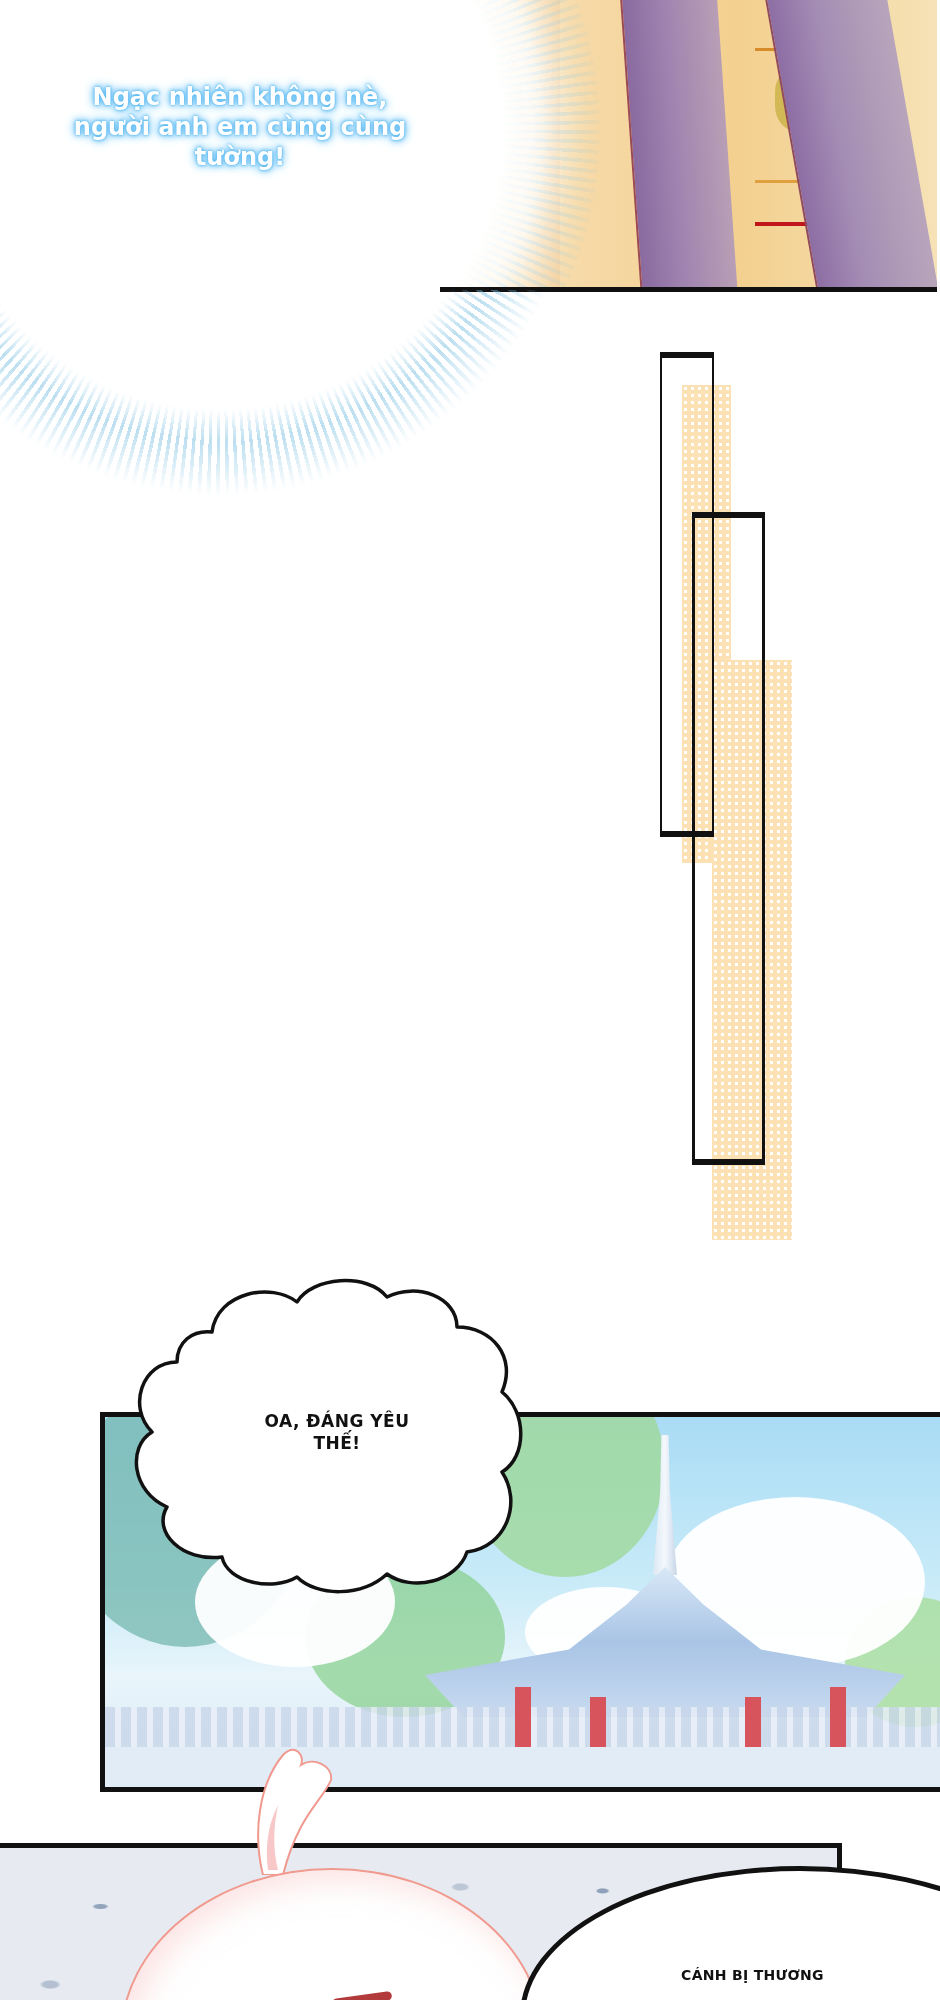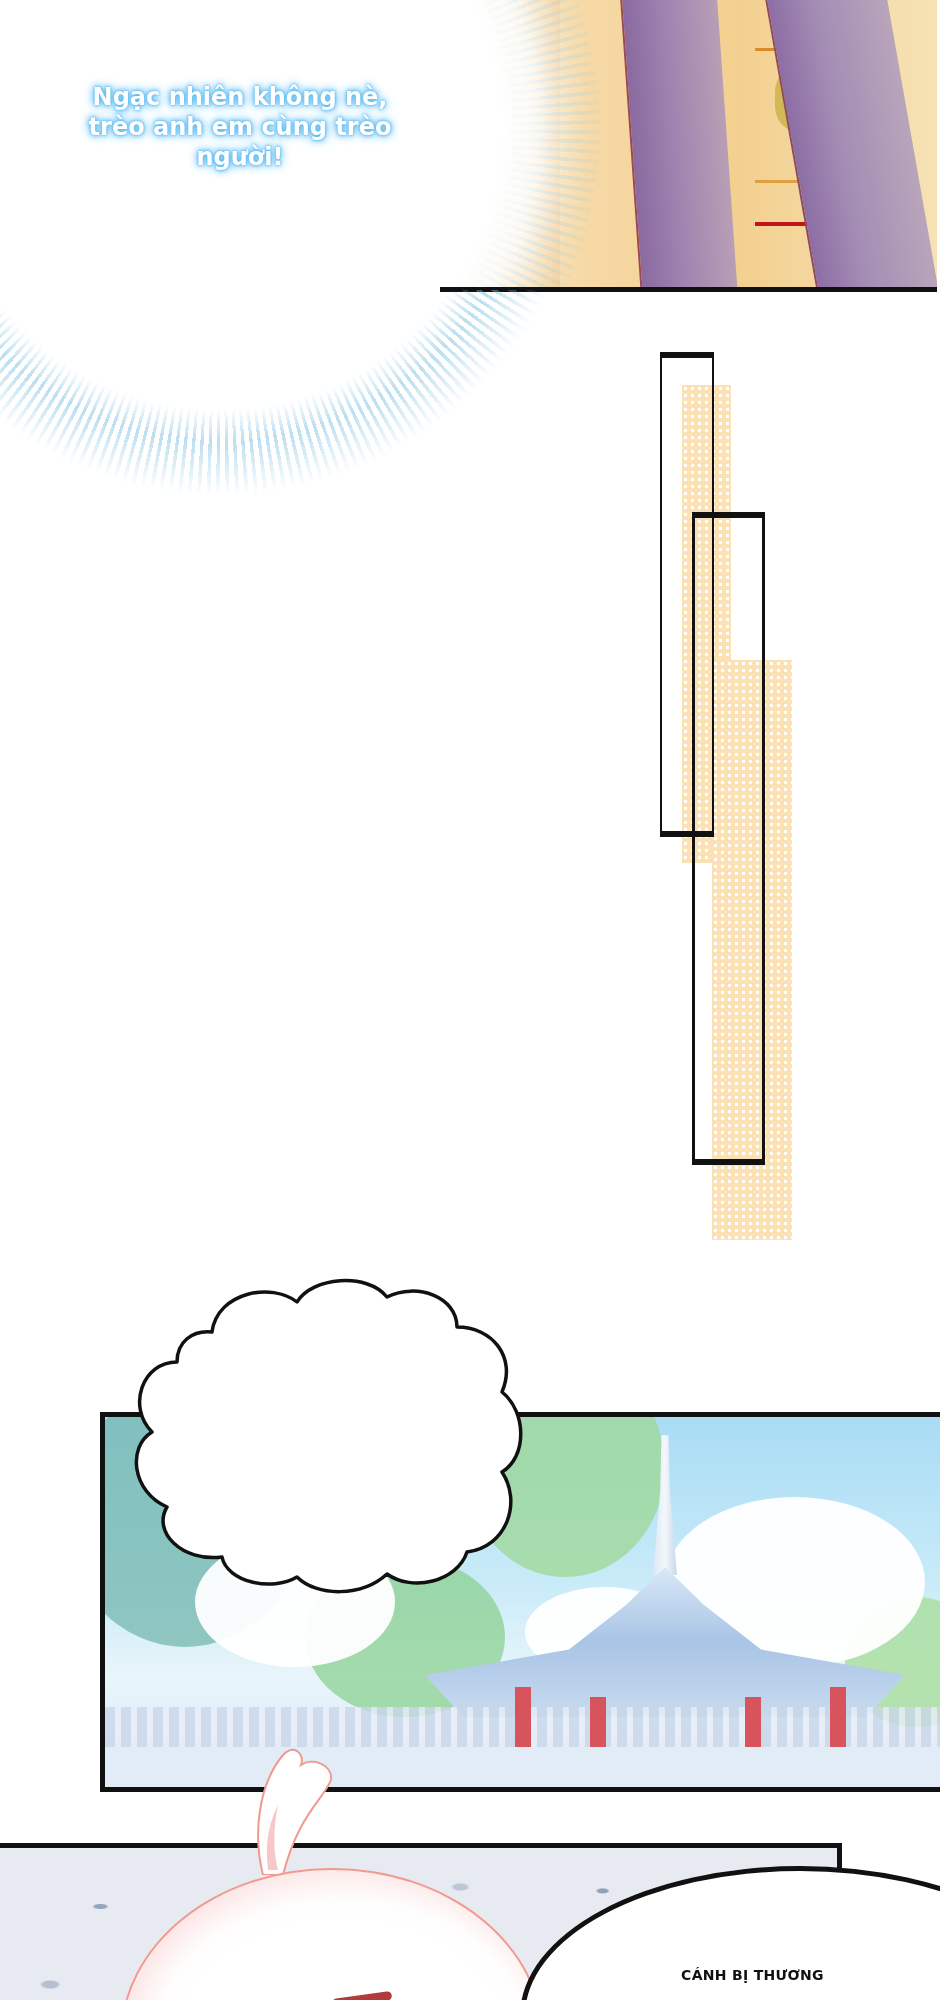--- a/index.html
+++ b/index.html
@@ -154,22 +154,22 @@
   <div class="stripe s1"></div>
   <div class="leg1"></div>
   <div class="leg2"></div>
   <div class="burst"></div>
   <div class="border-bottom"></div>
 </div>
 <div id="burst-overflow" class="abs"></div>
 
 <div id="caption-exclaim" class="abs">
   <div>Ngạc nhiên không nè,</div>
-  <div>trèo anh em cùng trèo</div>
-  <div>người!</div>
+  <div>người anh em cùng cùng</div>
+  <div>tường!</div>
 </div>
 
 <div class="abs dots" style="left:682px; top:385px; width:49px; height:478px;"></div>
 <div class="abs dots" style="left:712px; top:660px; width:80px; height:580px;"></div>
 <div class="abs frame" style="left:660px; top:352px; width:54px; height:485px; border-left-width:2px; border-right-width:2px;"></div>
 <div class="abs frame" style="left:692px; top:512px; width:73px; height:653px;"></div>
 
 <div id="panel-pavilion" class="abs">
   <div class="tree" style="left:-40px; top:-30px; width:240px; height:260px; background:#6fb4a8; opacity:.7;"></div>
   <div class="tree" style="left:360px; top:-60px; width:200px; height:220px; background:#9fd89a; opacity:.8;"></div>
@@ -189,20 +189,24 @@
 </div>
 
 <div id="bubble-cloud" class="abs">
   <svg width="410" height="336" viewBox="0 0 410 336">
     <path d="M90,70 C95,30 150,20 175,40 C190,15 245,10 265,35 C295,20 335,35 335,65
              C370,65 395,95 380,130 C405,150 405,195 380,210 C400,240 385,285 345,290
              C335,320 290,330 265,312 C240,335 195,335 175,315 C150,330 105,320 100,295
              C60,300 30,270 45,245 C10,230 5,185 30,170 C5,145 20,100 55,100
              C55,80 70,68 90,70 Z" fill="#ffffff" stroke="#111" stroke-width="3.5" stroke-linejoin="round"></path>
   </svg>
+  <div id="bubble-cloud-text">
+    <div>OA, ĐÁNG YÊU</div>
+    <div>THẾ!</div>
+  </div>
 </div>
 
 <div id="panel-bottom" class="abs"></div>
 <div id="chick-tuft" class="abs">
   <svg width="95" height="130" viewBox="0 0 95 130">
     <path d="M20,130 C10,90 15,40 40,10 C52,-2 62,10 58,20 C70,12 90,20 88,35 C80,55 55,70 40,130 Z" fill="#ffffff" stroke="#f09a8f" stroke-width="2"></path>
     <path d="M25,125 C22,100 25,80 35,60 C30,85 30,105 35,125 Z" fill="#f8c8c8"></path>
   </svg>
 </div>
 <div id="chick" class="abs">

